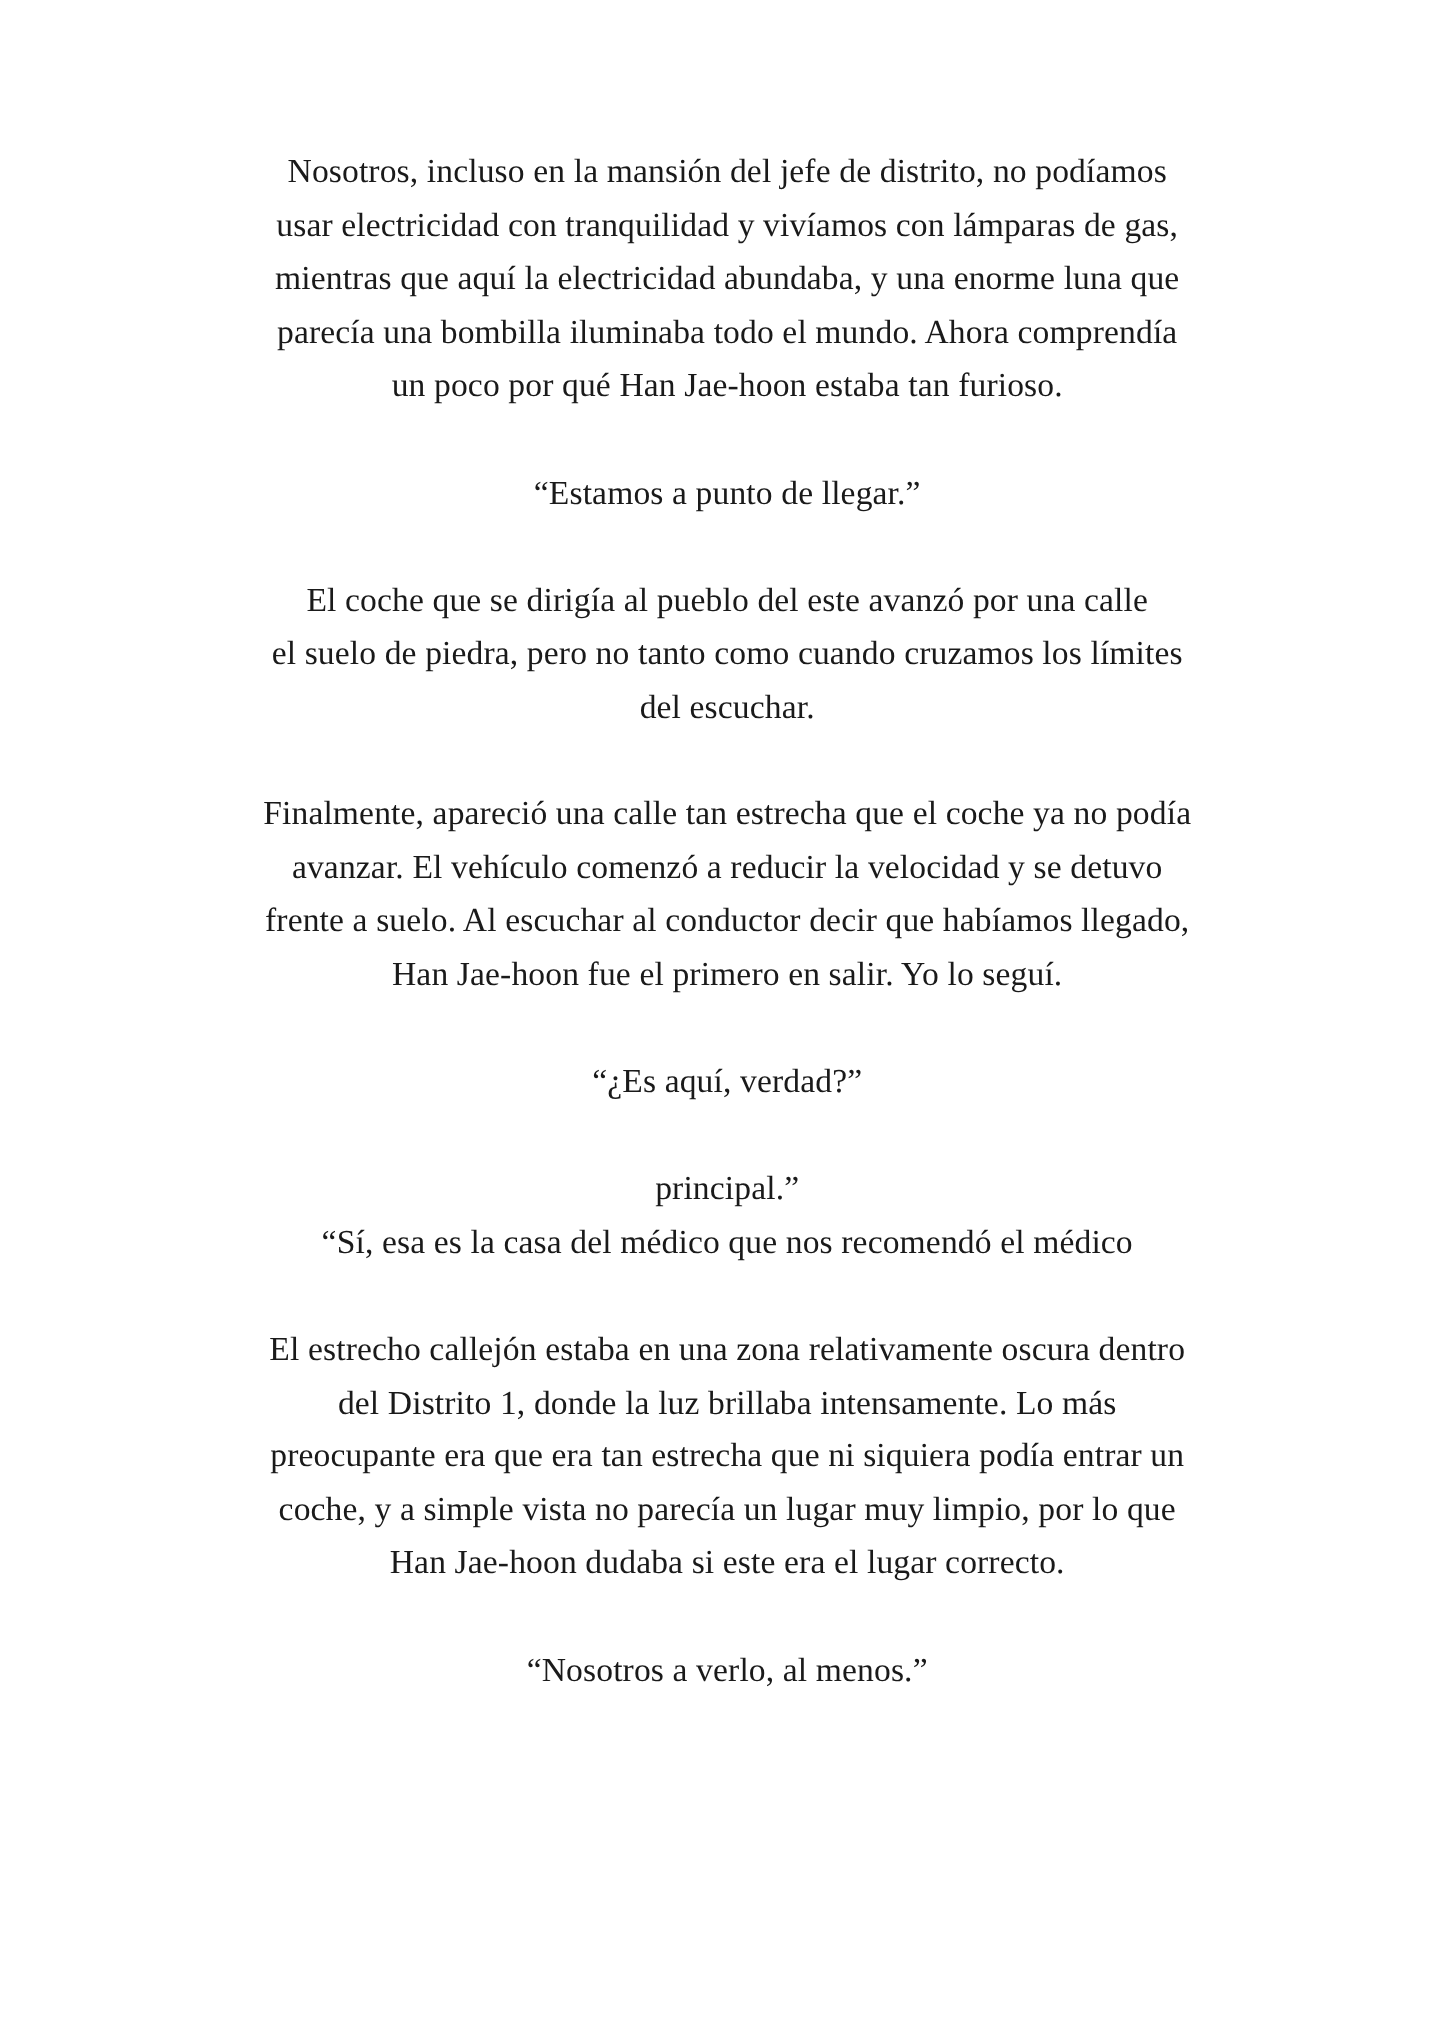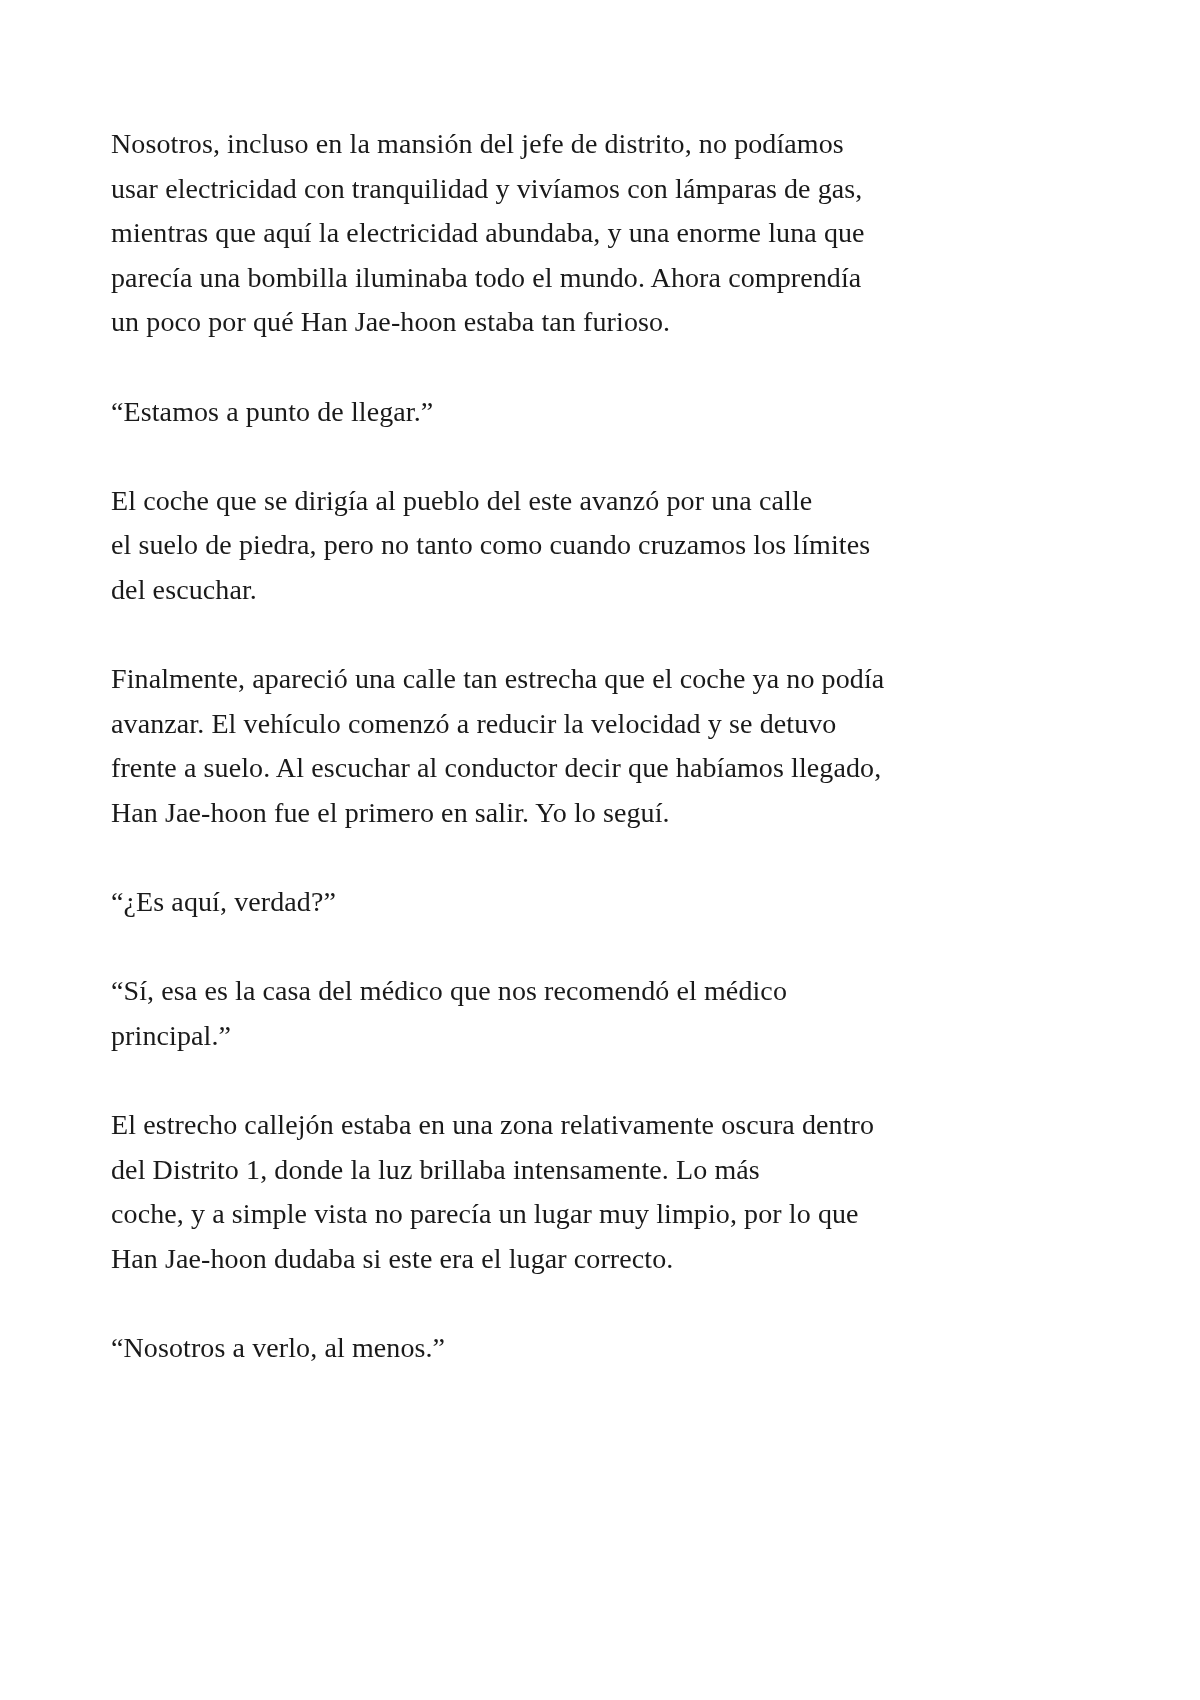--- a/index.html
+++ b/index.html
@@ -23,20 +23,21 @@
       line-height: 44.6px;
       color: #1a1a1a;
       letter-spacing: 0.1px;
     }
     .para {
       margin: 0 0 44.6px 0;
     }
     .line {
       display: block;
       white-space: nowrap;
+      text-align: center;
     }
   </style>
 </head>
 <body>
 
 <div class="page">
   <p class="para">
     <span class="line">Nosotros, incluso en la mansión del jefe de distrito, no podíamos</span>
     <span class="line">usar electricidad con tranquilidad y vivíamos con lámparas de gas,</span>
     <span class="line">mientras que aquí la electricidad abundaba, y una enorme luna que</span>
@@ -54,25 +55,26 @@
   <p class="para">
     <span class="line">Finalmente, apareció una calle tan estrecha que el coche ya no podía</span>
     <span class="line">avanzar. El vehículo comenzó a reducir la velocidad y se detuvo</span>
     <span class="line">frente a suelo. Al escuchar al conductor decir que habíamos llegado,</span>
     <span class="line">Han Jae-hoon fue el primero en salir. Yo lo seguí.</span>
   </p>
   <p class="para">
     <span class="line">“¿Es aquí, verdad?”</span>
   </p>
   <p class="para">
+    <span class="line">principal.”</span>
     <span class="line">“Sí, esa es la casa del médico que nos recomendó el médico</span>
-    <span class="line">principal.”</span>
   </p>
   <p class="para">
     <span class="line">El estrecho callejón estaba en una zona relativamente oscura dentro</span>
     <span class="line">del Distrito 1, donde la luz brillaba intensamente. Lo más</span>
+    <span class="line">preocupante era que era tan estrecha que ni siquiera podía entrar un</span>
     <span class="line">coche, y a simple vista no parecía un lugar muy limpio, por lo que</span>
     <span class="line">Han Jae-hoon dudaba si este era el lugar correcto.</span>
   </p>
   <p class="para">
     <span class="line">“Nosotros a verlo, al menos.”</span>
   </p>
 </div>
 
 </body></html>

